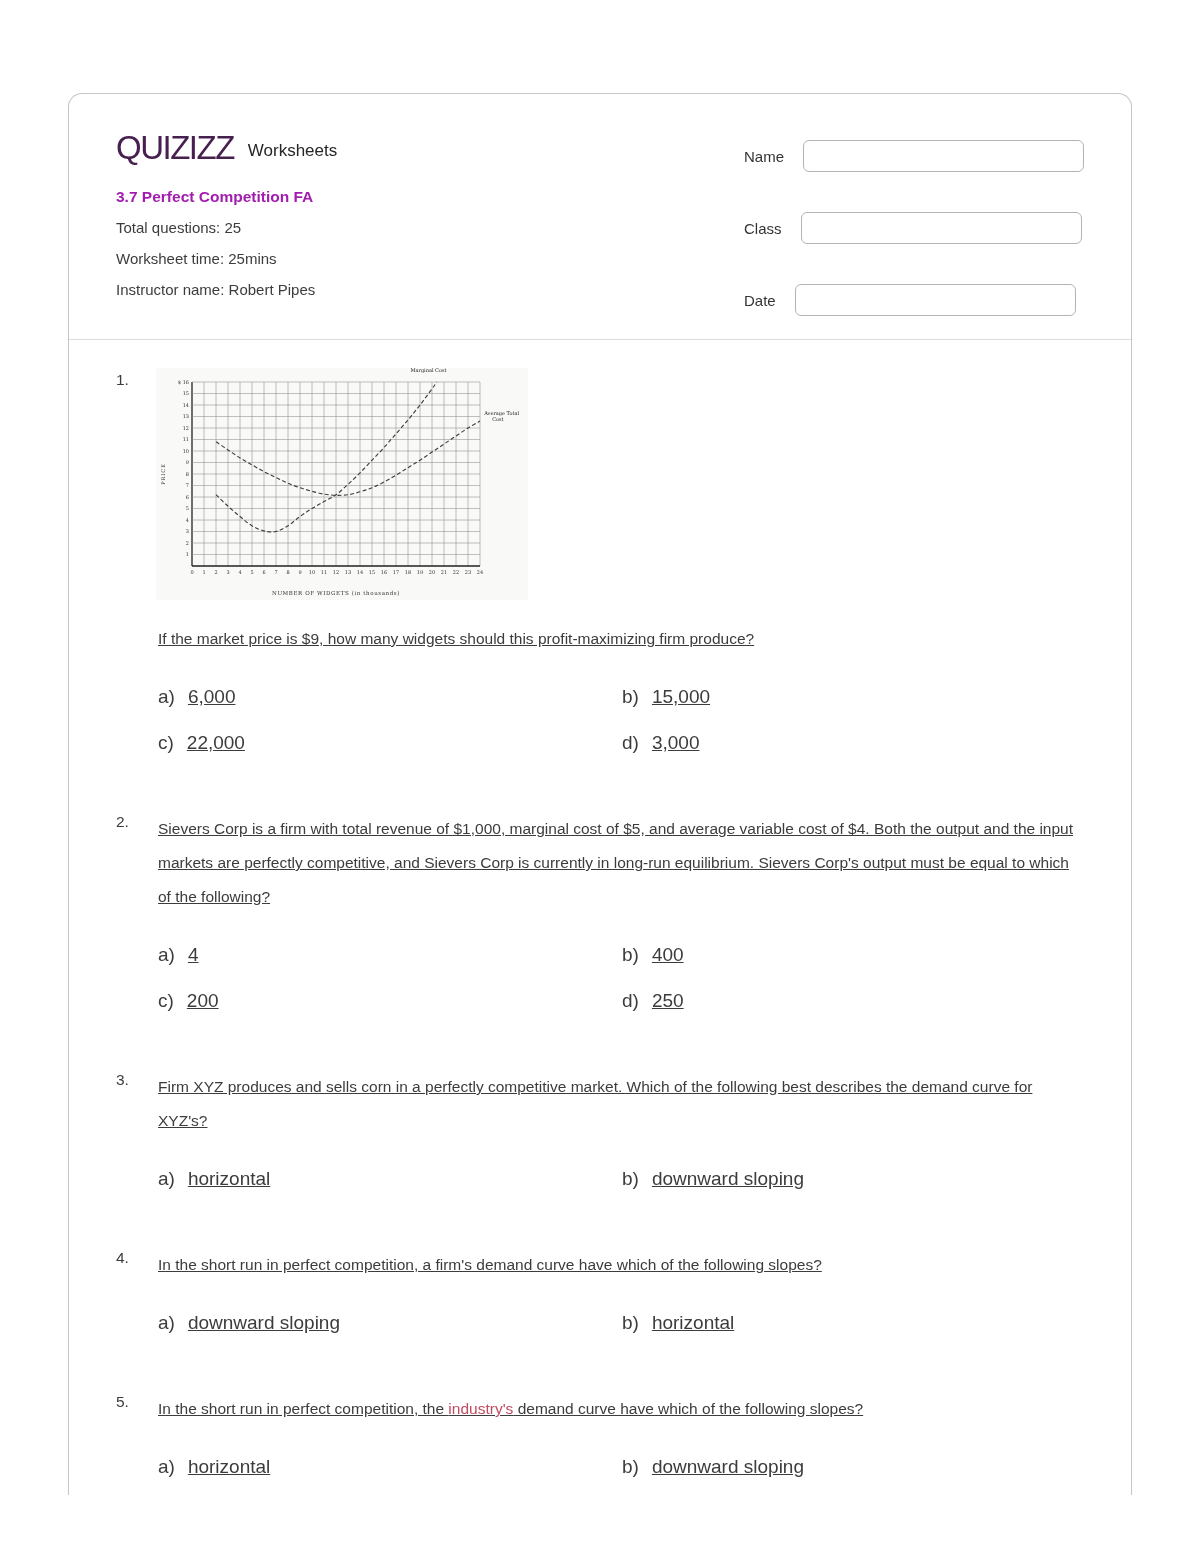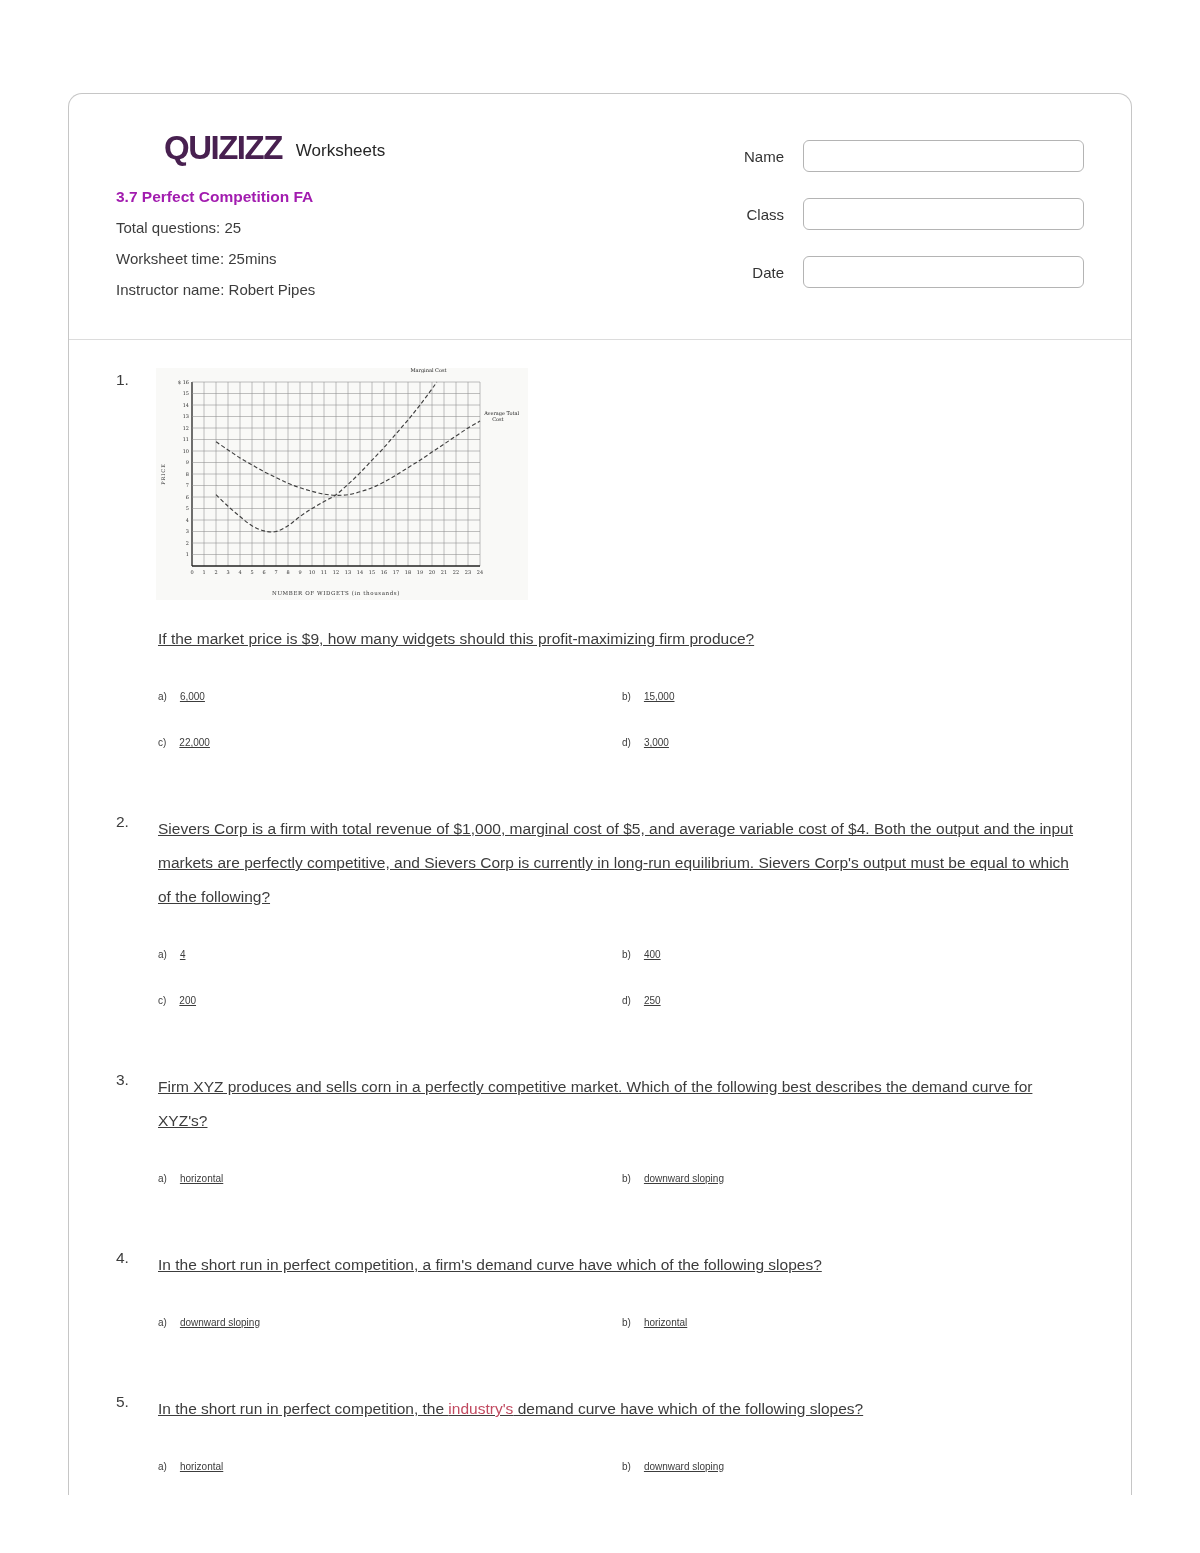--- a/index.html
+++ b/index.html
@@ -14,45 +14,45 @@
     box-sizing:border-box;
     border:1px solid #c6c6c6; border-bottom:none;
     border-radius:14px 14px 0 0;
     background:#fff;
     overflow:hidden;
   }
   
   .header { position:relative; height:245px; box-sizing:border-box; padding:37px 47px 0; }
   .logo-row { display:flex; align-items:flex-end; gap:14px; }
   .logo {
-    font-size:33px; font-weight:700; letter-spacing:-1.5px;
-    color:#482050; line-height:1;margin-left:48px;
+    font-size:33px; font-weight:400; letter-spacing:-1.5px;
+    color:#482050; line-height:1;
   }
   .logo-suffix { font-size:17px; font-weight:400; color:#262626; padding-bottom:3px; }
   .ws-title { margin-top:24px; font-size:15.5px; font-weight:700; color:#a21caf; }
   .meta-line { margin-top:12px; font-size:15px; line-height:19px; color:#3c3c3c; }
   .fields { position:absolute; top:46px; right:47px; }
-  .field-row { display:flex; align-items:center; justify-content:flex-end; margin-bottom:26px; }
+  .field-row { display:flex; align-items:center; justify-content:flex-start; margin-bottom:40px; }
   .field-label { font-size:15px; color:#333; margin-right:19px; }
   .field-input {
     width:263px; height:30px; box-sizing:content-box;
     border:1.5px solid #b4b4b4; border-radius:6px; background:#fff; outline:none;
     font-family:"Liberation Sans", sans-serif; font-size:14px; padding:0 8px;
   }
   
   .content { border-top:1px solid #dcdcdc; padding:30px 47px 0; }
   .question { display:flex; margin-bottom:58px; }
   .q-num { width:42px; flex:0 0 42px; font-size:15.5px; padding-top:1px; }
   .q-body { flex:1; max-width:930px;text-decoration:underline; }
   .q-text { margin:0; font-size:15.5px; line-height:34px; color:#3c3c3c; }
   .chart-wrap { width:372px; height:232px; margin:-2px 0 22px -2px; background:#f9f9f7; }
   .chart-wrap svg { display:block; }
   .options {
     margin-top:30px; display:grid; grid-template-columns:464px 1fr;
-    row-gap:24px; font-size:10px; line-height:22px;
+    row-gap:24px; font-size:19px; line-height:22px;
   }
   .option .letter { display:inline-block; margin-right:13px; }
   .hl { color:#c14a60; }
 </style>
 </head>
 <body>
 
 <div class="frame">
 
   <div class="header">

